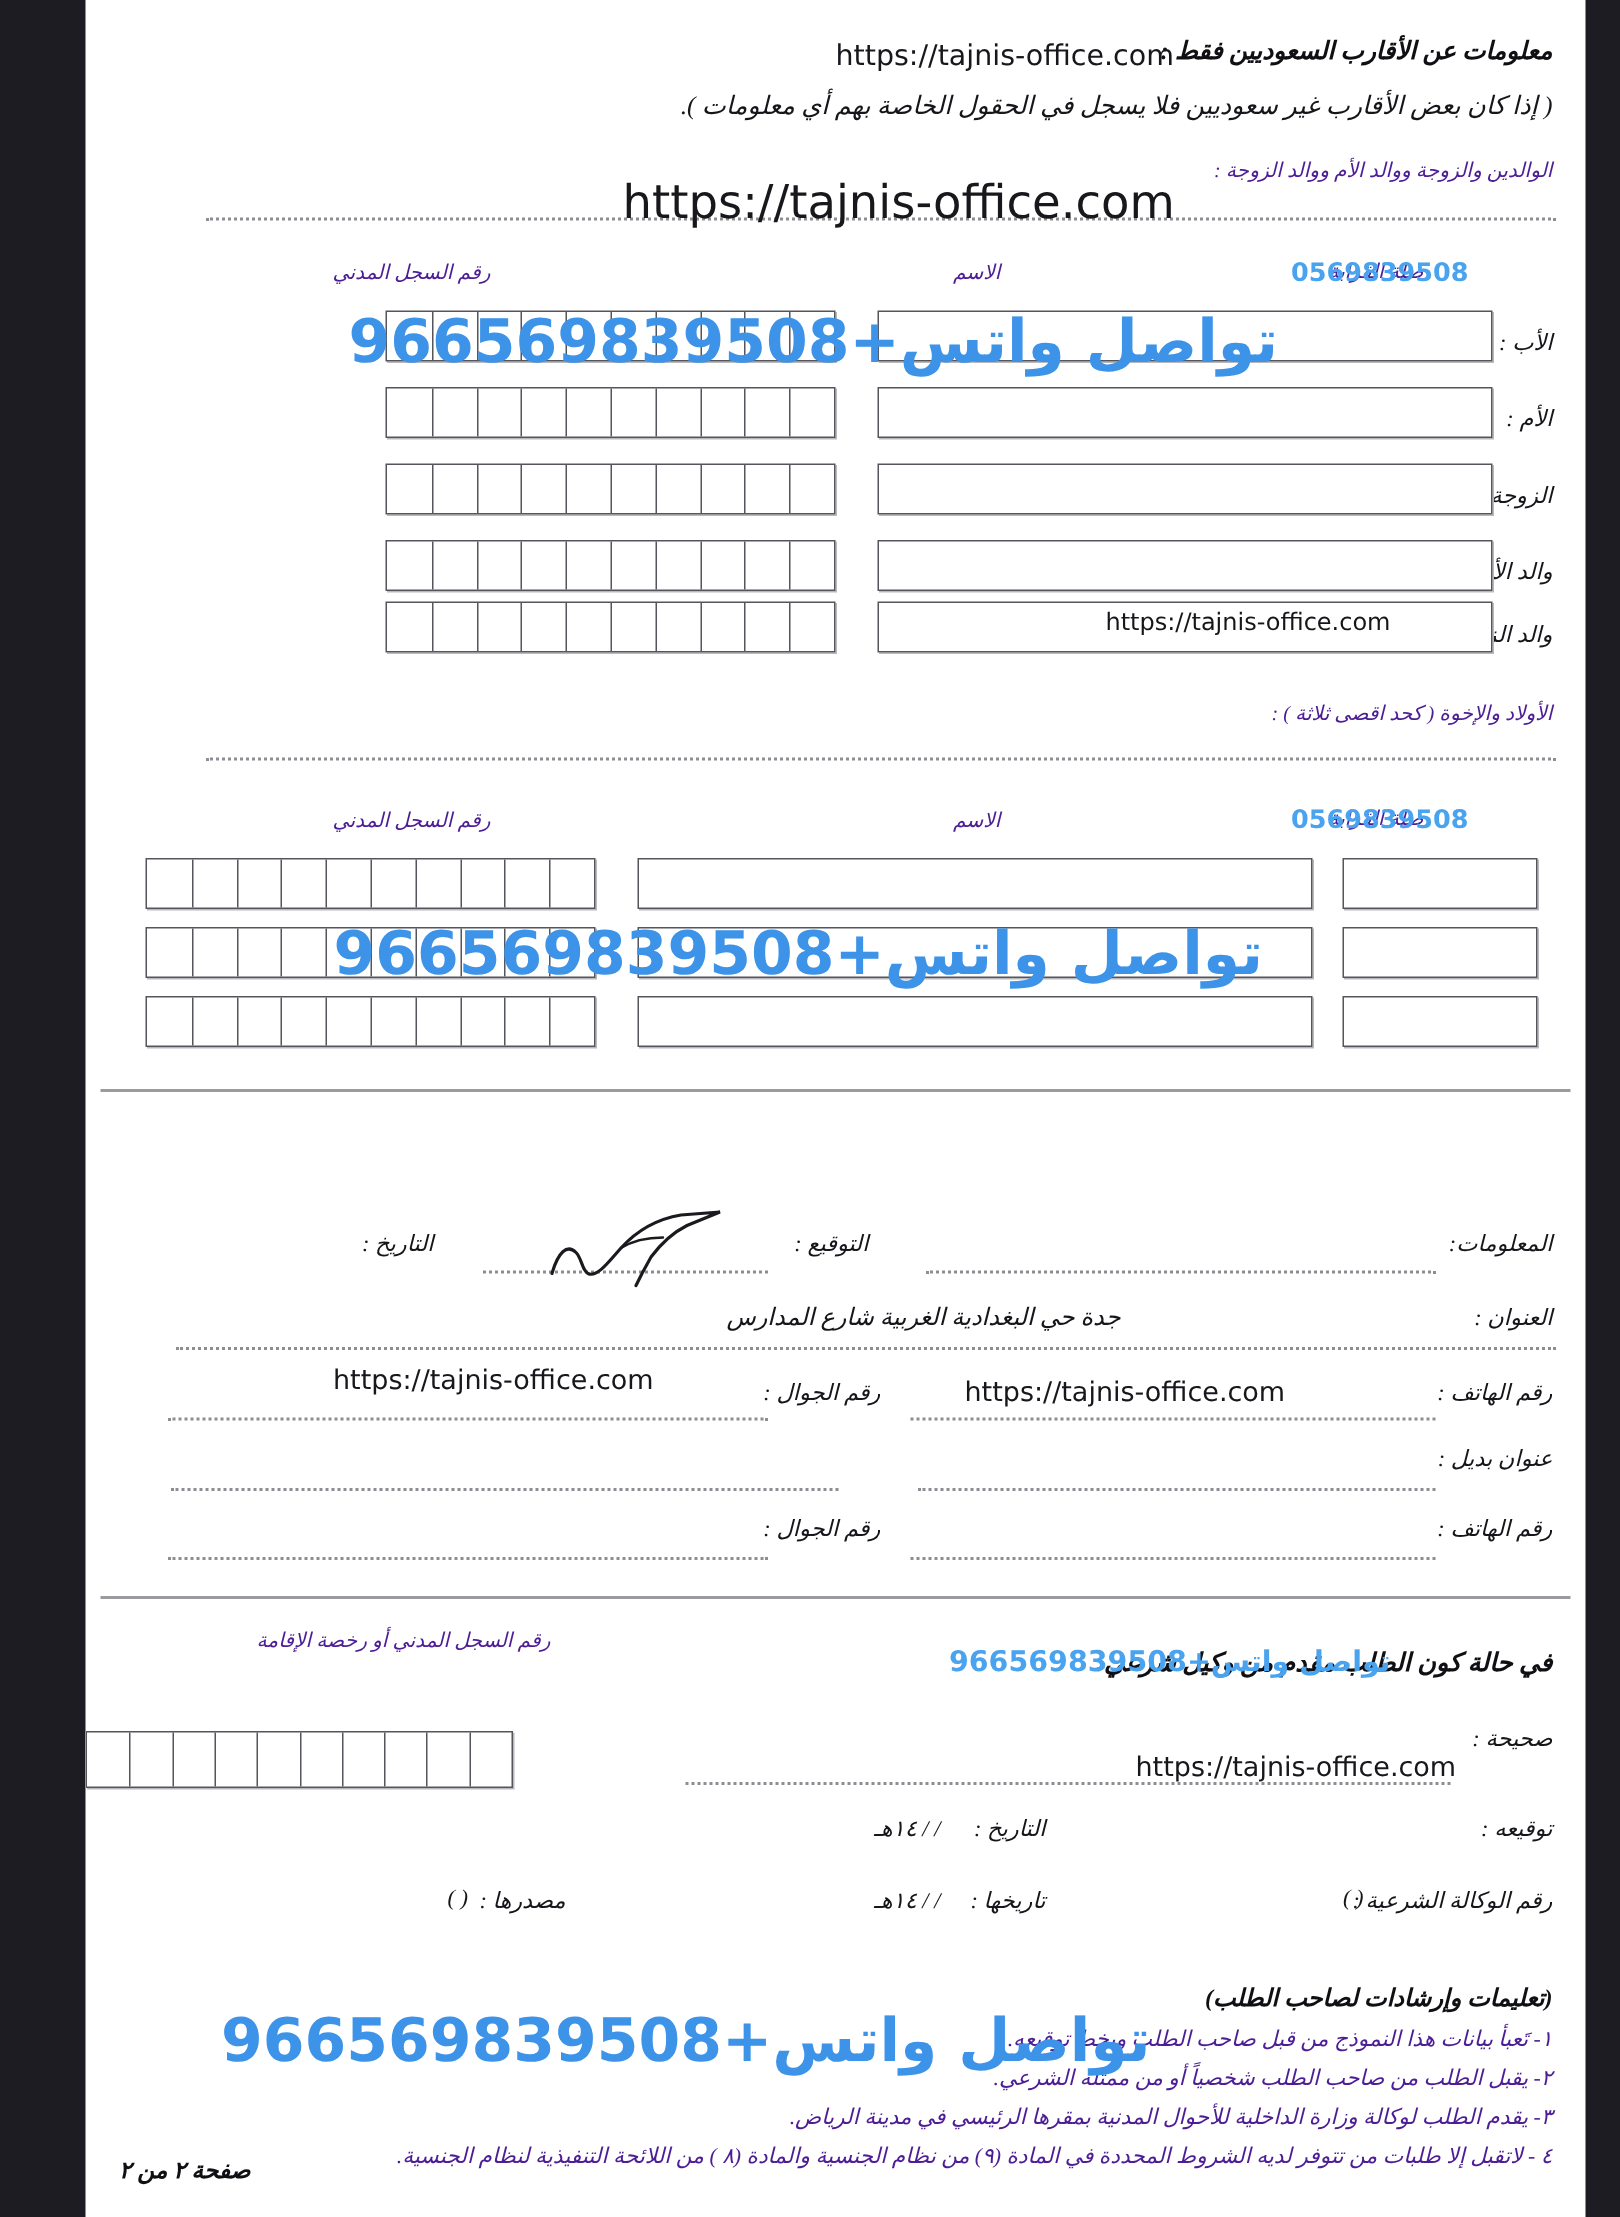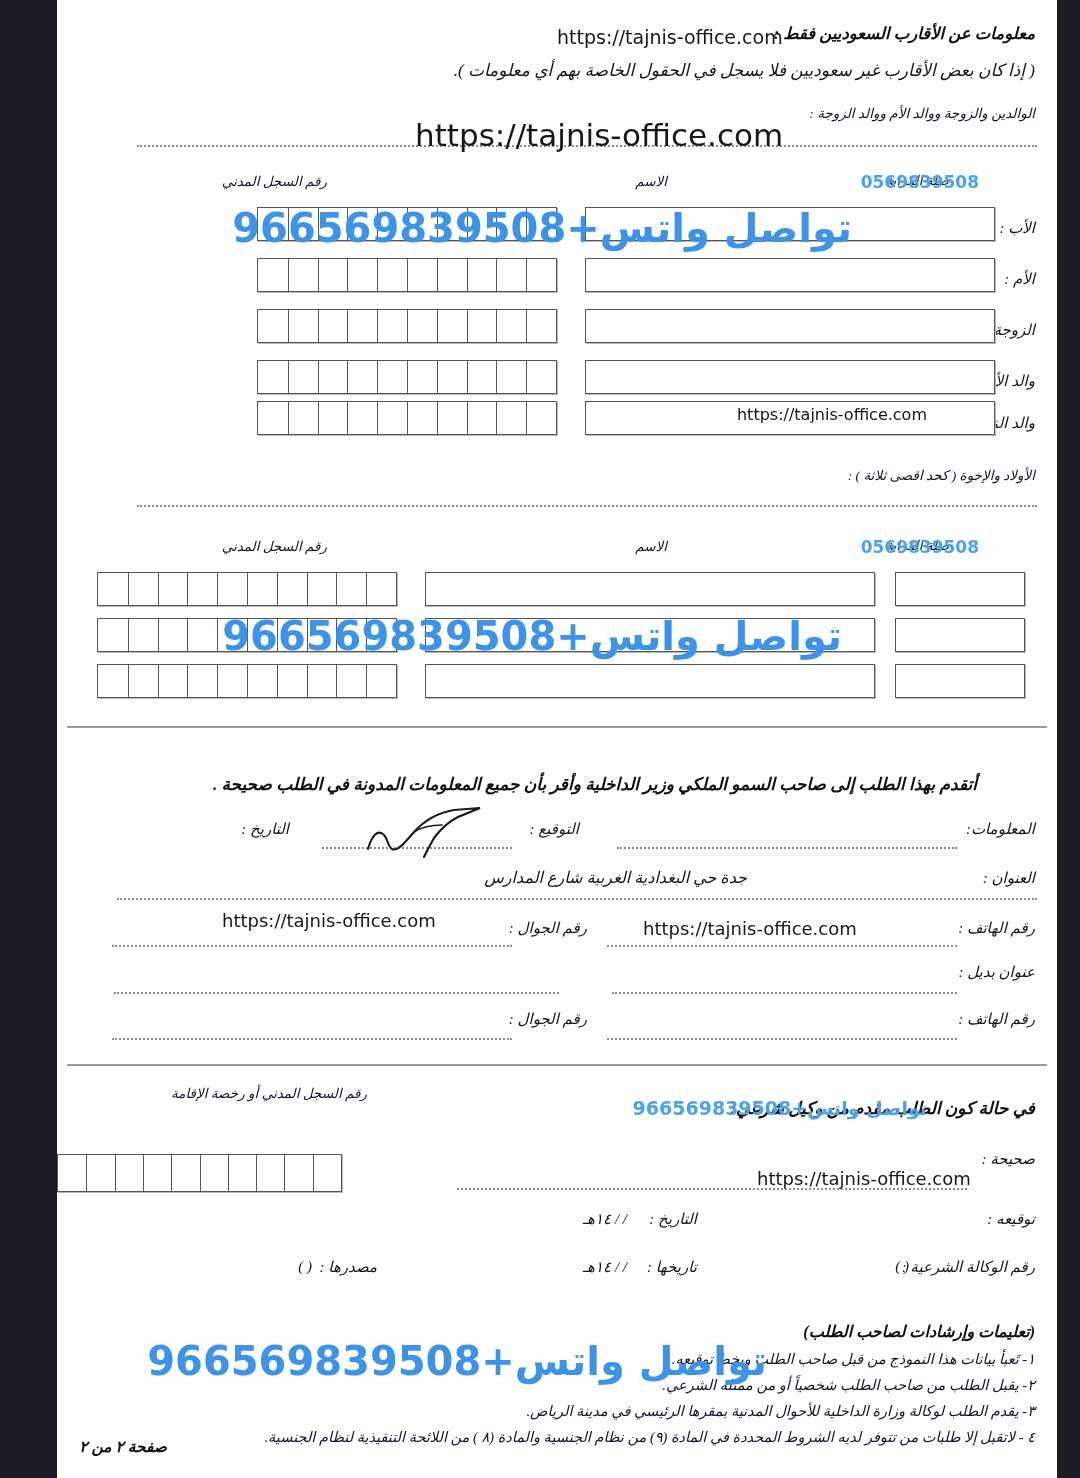--- a/index.html
+++ b/index.html
@@ -16,21 +16,21 @@
     left: 57px; top: 0;
     width: 1000px; height: 1478px;
     background: #ffffff;
     overflow: hidden;
   }
 
   
   .ar { direction: rtl; text-align: right; white-space: nowrap; font-style: italic; }
   .bold { font-weight: bold; }
   .lbl { font-size: 15px; color: #15151a; }
-  .lbl-sm { font-size: 13.5px; color: #0f172a; }
+  .lbl-sm { font-size: 13.5px; color: #4c1d95; }
   .hdr-bold { font-size: 16.5px; font-weight: bold; color: #101014; }
 
   .abs { position: absolute; }
 
   
   .url {
     position: absolute;
     font-family: "DejaVu Sans", "Liberation Sans", sans-serif;
     color: #17171c;
     direction: ltr;
@@ -249,21 +249,20 @@
     <div class="cell" style="width:10%"></div>
       <div class="cell" style="width:10%"></div>
     <div class="cell" style="width:10%"></div>
       <div class="cell" style="width:10%"></div>
   </div>
 
   <div class="wm" style="top:613px; right:215px; font-size:40px;">تواصل واتس+966569839508</div>
 
   <div class="hr-solid" style="top:726px; right:10px; width:980px;"></div>
 
-  <div class="abs ar hdr-bold" style="top:774px; right:80px; width:800px; font-size:17px;">أتقدم  بهذا الطلب إلى صاحب السمو الملكي وزير الداخلية وأقر بأن جميع المعلومات المدونة في الطلب صحيحة .</div>
 
   <div class="abs ar lbl" style="top:820px; right:22px;">المعلومات:</div>
   <div class="dots" style="top:847px; right:100px; width:340px;"></div>
 
   <div class="abs ar lbl" style="top:820px; right:478px;">التوقيع :</div>
   <div class="dots" style="top:847px; right:545px; width:190px;"></div>
   <svg class="sig" style="top:805px; right:565px; width:130px; height:55px;" viewBox="0 0 130 55">
     <path d="M6 44 C10 30, 16 24, 22 30 C26 34, 26 42, 30 44 C36 47, 44 36, 52 27 C62 16, 74 8, 92 5 L118 3 L96 12 C86 17, 78 25, 72 33 L66 44 L62 52" fill="none" stroke="#1a1a1f" stroke-width="2.1" stroke-linecap="round"></path>
     <path d="M52 27 C60 22, 70 20, 80 20" fill="none" stroke="#1a1a1f" stroke-width="1.6" stroke-linecap="round"></path>
   </svg>

